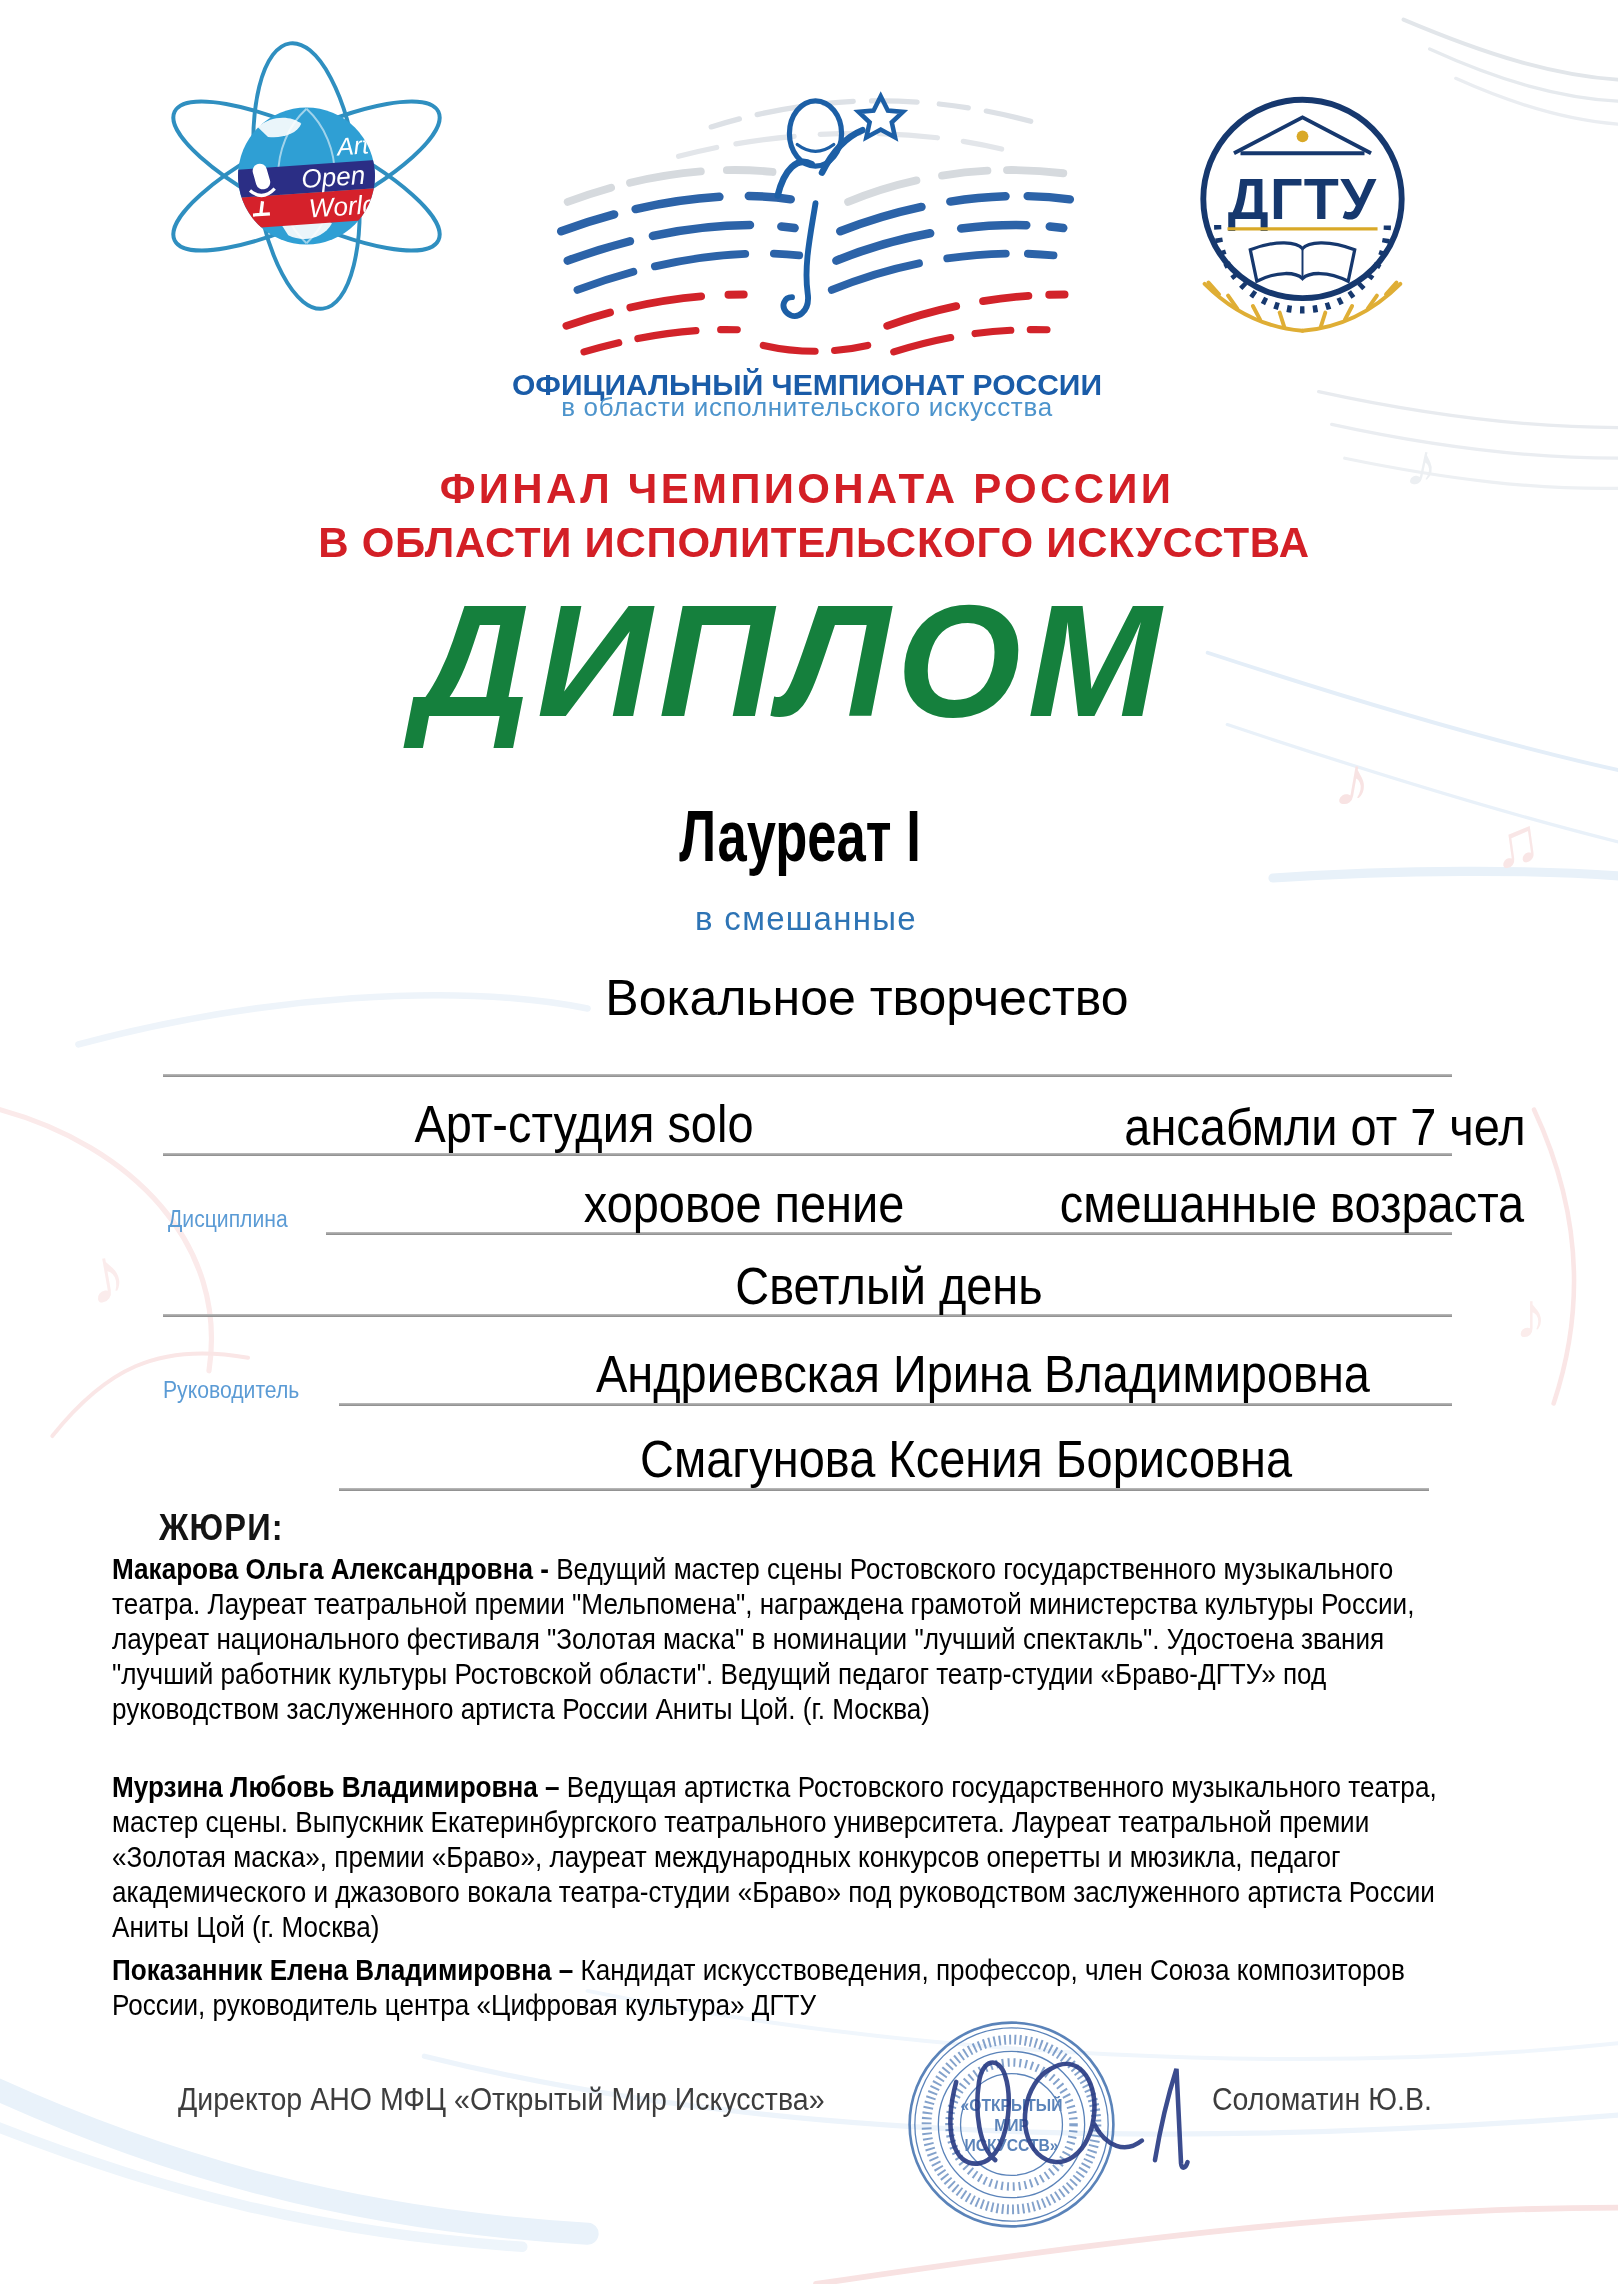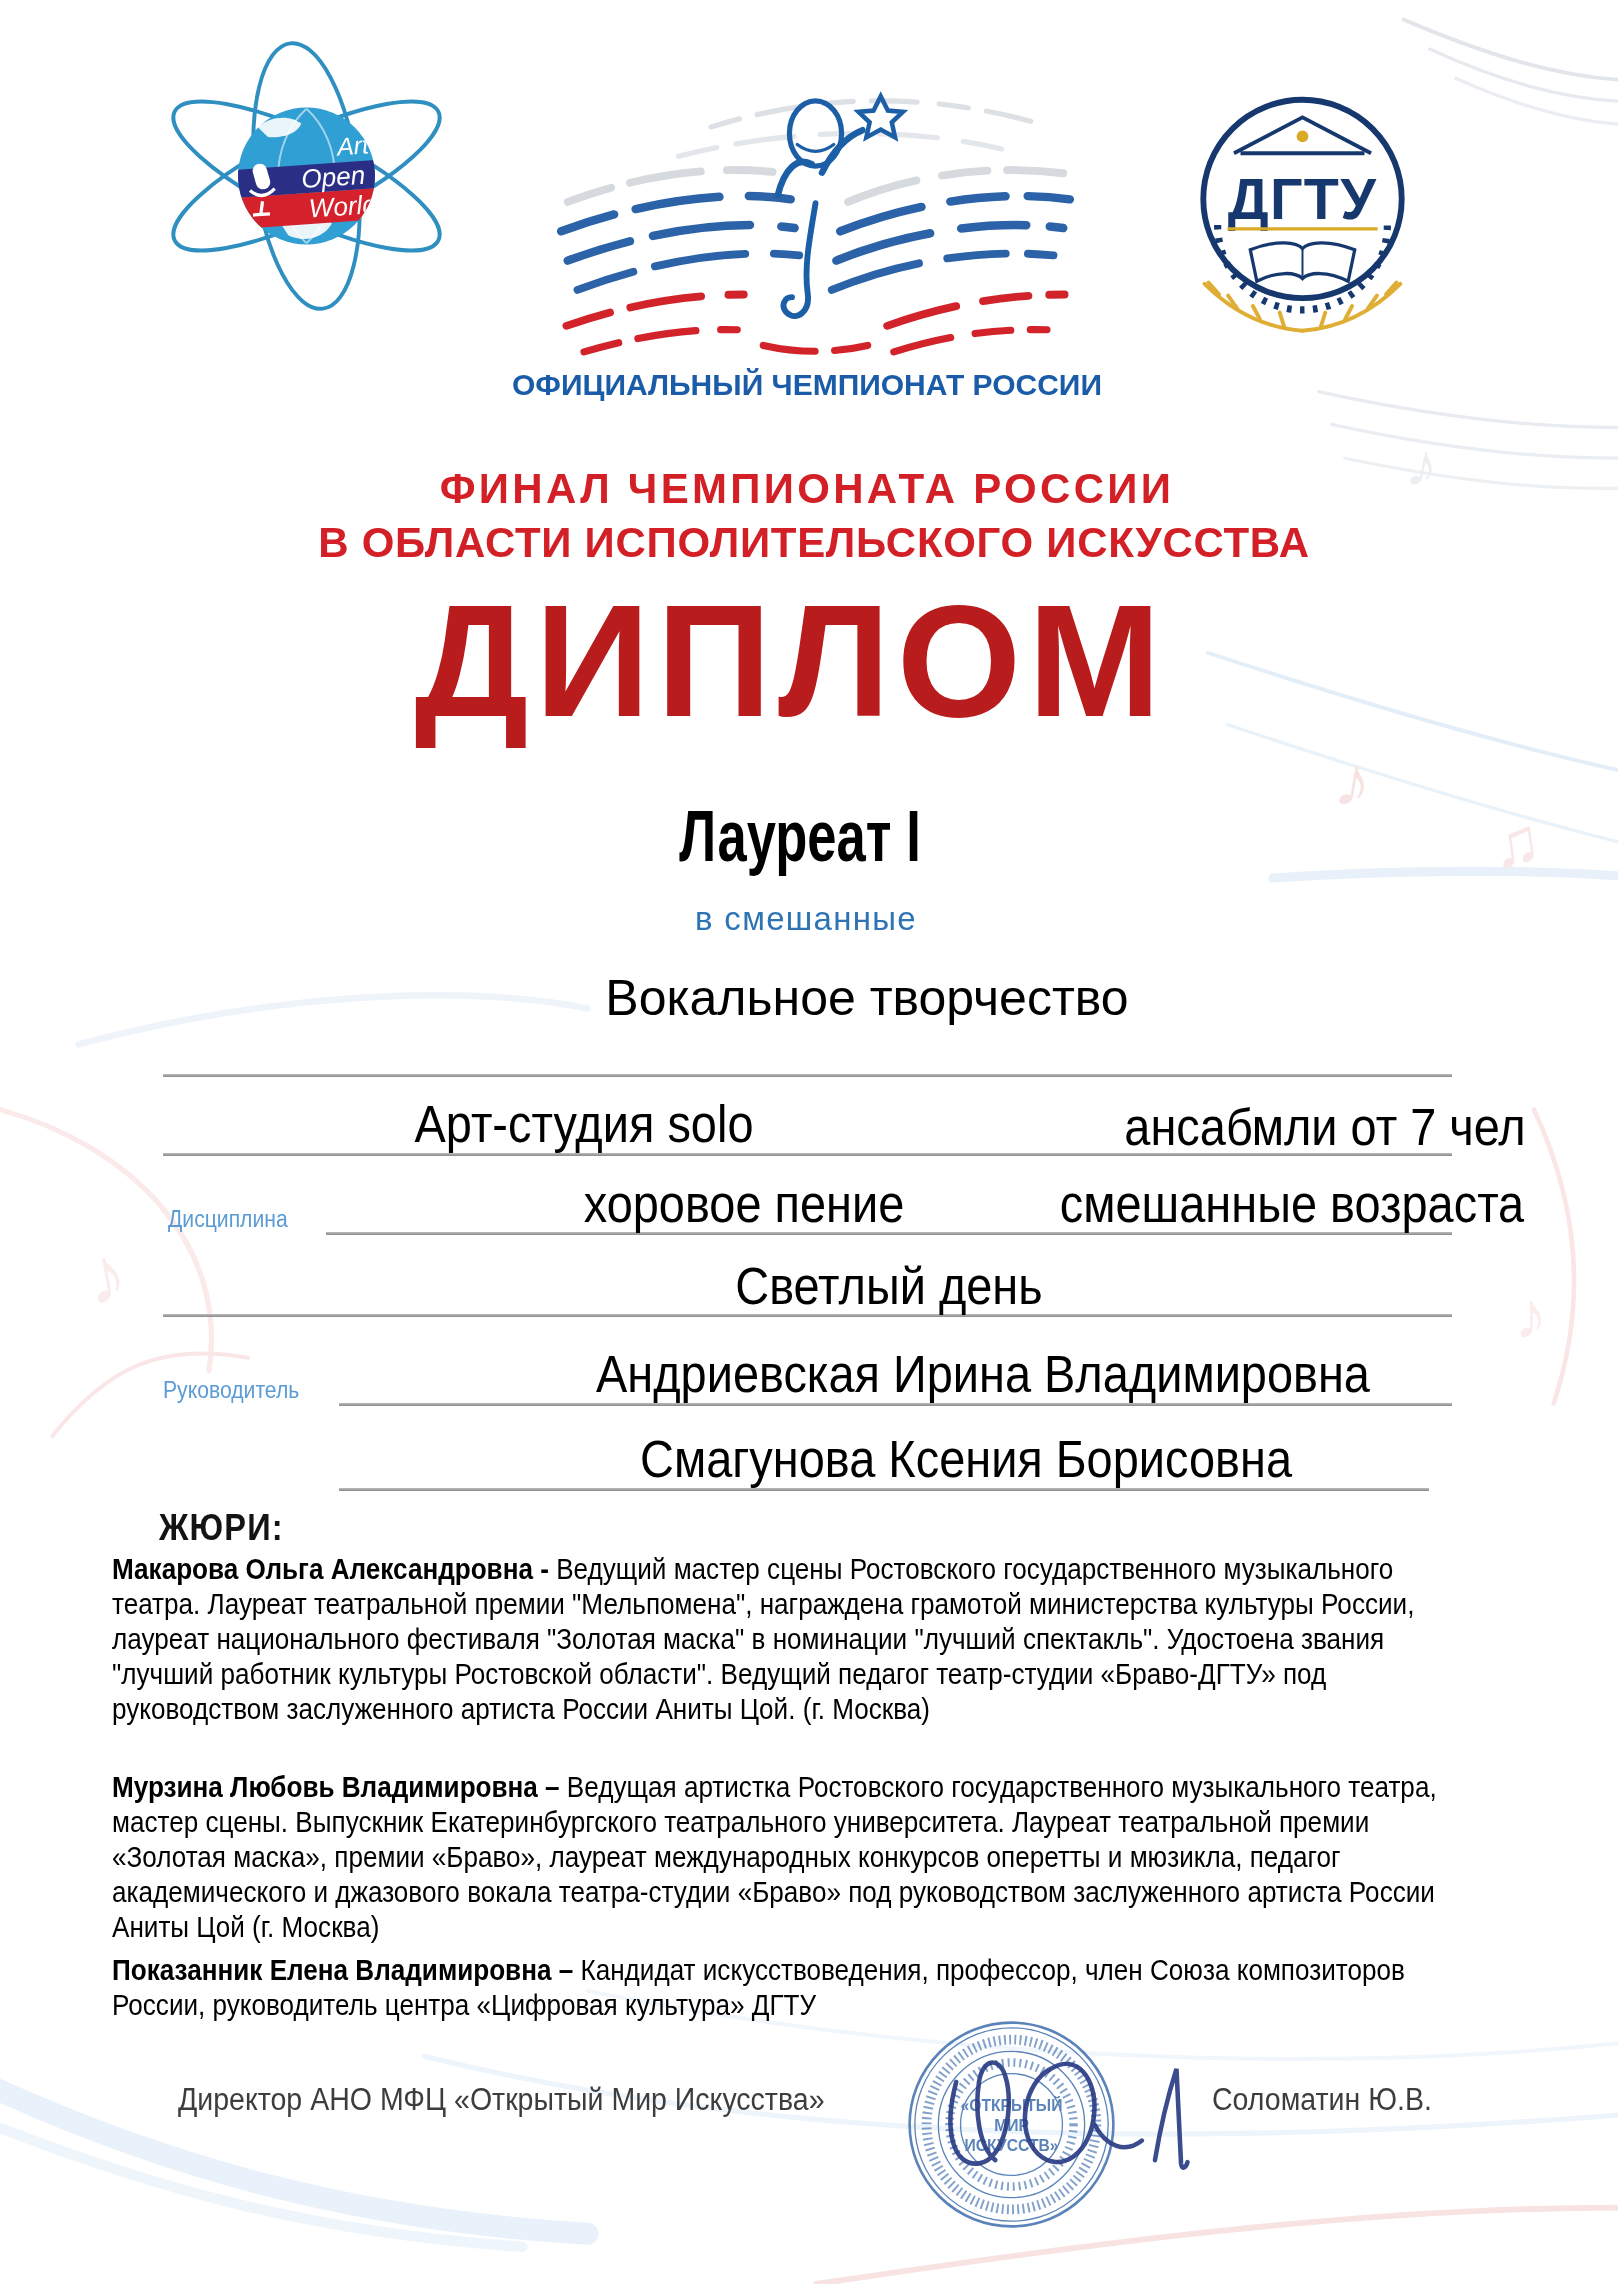--- a/index.html
+++ b/index.html
@@ -5,21 +5,21 @@
   html,body{margin:0;padding:0;background:#ffffff;}
   .page{position:relative;width:1619px;height:2284px;background:#ffffff;overflow:hidden;
         font-family:"Liberation Sans",sans-serif;color:#000;}
   .abs{position:absolute;white-space:nowrap;}
   
   .cx{position:absolute;white-space:nowrap;transform:translateX(-50%);}
   .org-title{font-size:30px;font-weight:700;color:#1a5ca8;}
   .org-sub{font-size:26px;color:#4d94cc;letter-spacing:0.7px;}
   .event-line{font-size:42px;font-weight:700;color:#d31f26;letter-spacing:3.3px;}
   .event-line2{font-size:42px;font-weight:700;color:#d31f26;letter-spacing:0.7px;}
-  .doc-type{font-size:160px;font-weight:700;color:#b91c1c;letter-spacing:6.5px;}
+  .doc-type{font-size:160px;font-weight:700;color:#15803d;letter-spacing:6.5px;font-style:italic;}
   .award-title{font-size:73px;font-weight:600;color:#000;transform:translateX(-50%) scaleX(0.72);}
   .nom-label{font-size:33px;color:#2e74b5;letter-spacing:1.3px;}
   .nomination{font-size:50px;color:#000;margin-left:48px;}
   .fline{position:absolute;height:3.3px;background:linear-gradient(#bdbdbd,#8a8a8a);}
   .fval{position:absolute;font-size:51px;color:#000;white-space:nowrap;
         transform:translateX(-50%) scaleX(0.92);}
   .flabel{position:absolute;font-size:23.5px;color:#5b9bd5;white-space:nowrap;
           transform:scaleX(0.9);transform-origin:left center;}
   .jury-head{position:absolute;font-size:37px;font-weight:700;color:#141414;letter-spacing:1.3px;
              transform:scaleX(0.88);transform-origin:left top;}
@@ -139,20 +139,21 @@
     <path d="M180,246 L180,292" stroke="#16386e" stroke-width="3"></path>
     <g fill="none" stroke="#dfae35" stroke-width="6" stroke-linecap="round">
       <path d="M30,300 Q95,365 180,372"></path>
       <path d="M330,300 Q265,365 180,372"></path>
       <path d="M52,316 L36,298 M80,338 L66,318 M115,355 L104,334 M152,366 L145,344"></path>
       <path d="M308,316 L324,298 M280,338 L294,318 M245,355 L256,334 M208,366 L215,344"></path>
     </g>
   </svg>
 
   <div class="cx org-title" style="left:807px;top:356px;margin-top:12px;">ОФИЦИАЛЬНЫЙ ЧЕМПИОНАТ РОССИИ</div>
+  <div class="cx org-sub" style="left:807px;top:392px;">в области исполнительского искусства</div>
 
   <div class="cx event-line2" style="left:814px;top:519px;">В ОБЛАСТИ ИСПОЛИТЕЛЬСКОГО ИСКУССТВА</div>
   <div class="cx event-line" style="left:807px;top:465px;">ФИНАЛ ЧЕМПИОНАТА РОССИИ</div>
   <div class="cx doc-type" style="left:791px;top:569px;">ДИПЛОМ</div>
 
   <div class="award-title abs" style="left:800px;top:794px;">Лауреат I</div>
   <div class="cx nom-label" style="left:806px;top:900px;">в смешанные</div>
   <div class="cx nomination" style="left:819px;top:969px;">Вокальное творчество</div>
 
   <div class="fline" style="left:163px;top:1074px;width:1289px;"></div>

